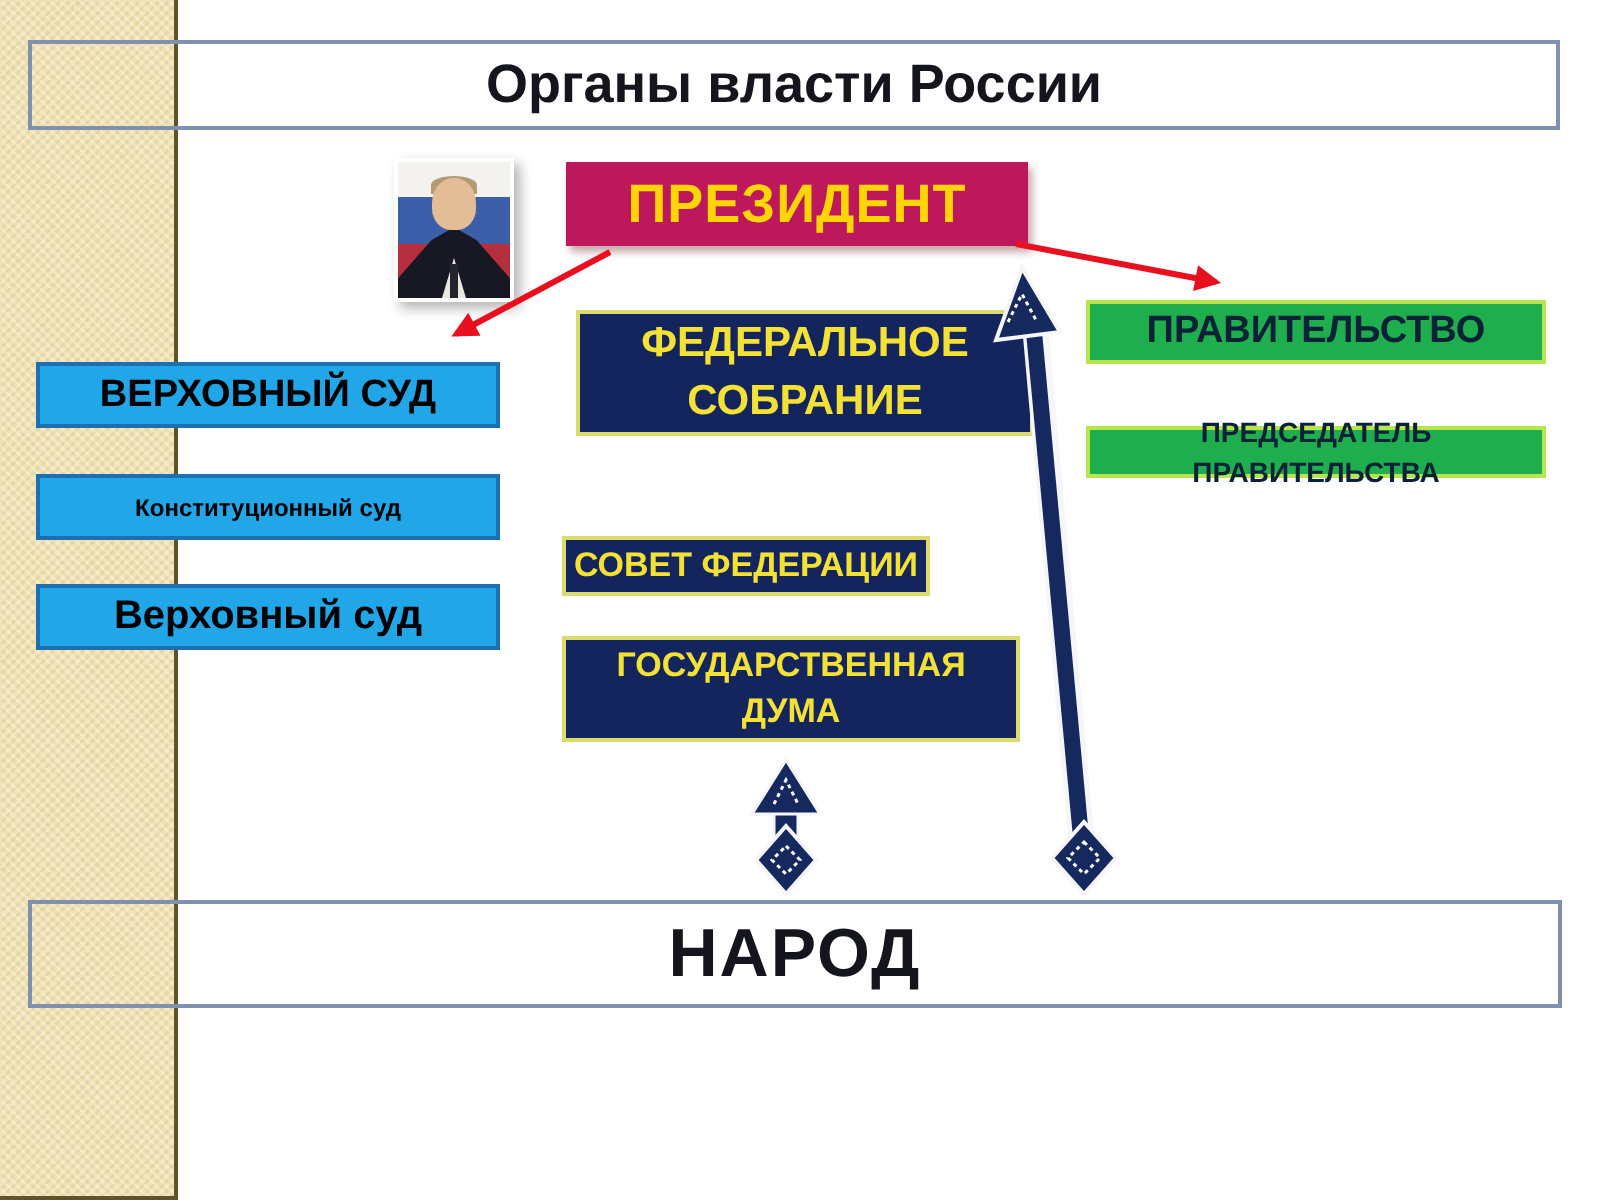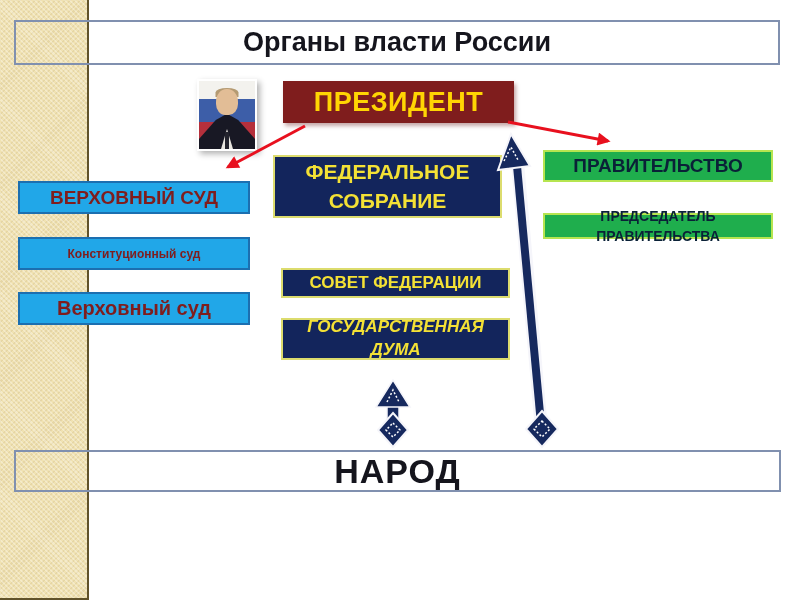--- a/index.html
+++ b/index.html
@@ -15,33 +15,33 @@
     background-image:
       repeating-linear-gradient(45deg, rgba(255,255,255,0.30) 0 1.5px, rgba(0,0,0,0) 1.5px 3.5px),
       repeating-linear-gradient(-45deg, rgba(205,185,135,0.30) 0 1.5px, rgba(0,0,0,0) 1.5px 3.5px);
     z-index:1;
   }
   .box{position:absolute;box-sizing:border-box;display:flex;align-items:center;justify-content:center;
        text-align:center;font-weight:bold;z-index:3;}
   
   .banner{border:2px solid #8090af;background:transparent;color:#15151d;}
   .title-box{left:14px;top:20px;width:766px;height:45px;font-size:27px;}
-  .people-box{left:14px;top:450px;width:767px;height:42px;font-size:34px;letter-spacing:1px;}
+  .people-box{left:14px;top:450px;width:767px;height:54px;font-size:34px;letter-spacing:1px;}
   
   .president-box{
-    left:283px;top:81px;width:231px;height:42px;background:#7f1d1d;color:#ffd503;
+    left:283px;top:81px;width:231px;height:42px;background:#be185d;color:#ffd503;
     font-size:27px;letter-spacing:0.5px;box-shadow:2px 3px 4px rgba(90,0,0,0.35);
   }
   
   .navy{background:#13255c;border:2px solid #dcdc6e;color:#f4e135;}
-  .fed-assembly{left:273px;top:155px;width:229px;height:63px;font-size:21px;line-height:1.35;}
-  .council{left:281px;top:268px;width:229px;height:30px;font-size:17px;}
-  .duma{left:281px;top:318px;width:229px;height:42px;font-size:17px;line-height:1.35;padding:0 22px;font-style:italic;}
+  .fed-assembly{left:288px;top:155px;width:229px;height:63px;font-size:21px;line-height:1.35;}
+  .council{left:281px;top:268px;width:184px;height:30px;font-size:17px;}
+  .duma{left:281px;top:318px;width:229px;height:53px;font-size:17px;line-height:1.35;padding:0 22px;}
   
-  .cyan{background:#21a7e8;border:2px solid #1c6fb0;color:#7f1d1d;}
+  .cyan{background:#21a7e8;border:2px solid #1c6fb0;color:#000000;}
   .court-1{left:18px;top:181px;width:232px;height:33px;font-size:19px;}
   .court-2{left:18px;top:237px;width:232px;height:33px;font-size:12px;}
   .court-3{left:18px;top:292px;width:232px;height:33px;font-size:20px;}
   
   .green{background:#1fae4d;border:2px solid #b6e550;color:#0a2137;}
   .gov{left:543px;top:150px;width:230px;height:32px;font-size:19px;}
   .chairman{left:543px;top:213px;width:230px;height:26px;font-size:14px;line-height:1.45;padding:0 14px;}
   .ministries{left:543px;top:300px;width:230px;height:28px;font-size:15px;}
   
   .photo{

